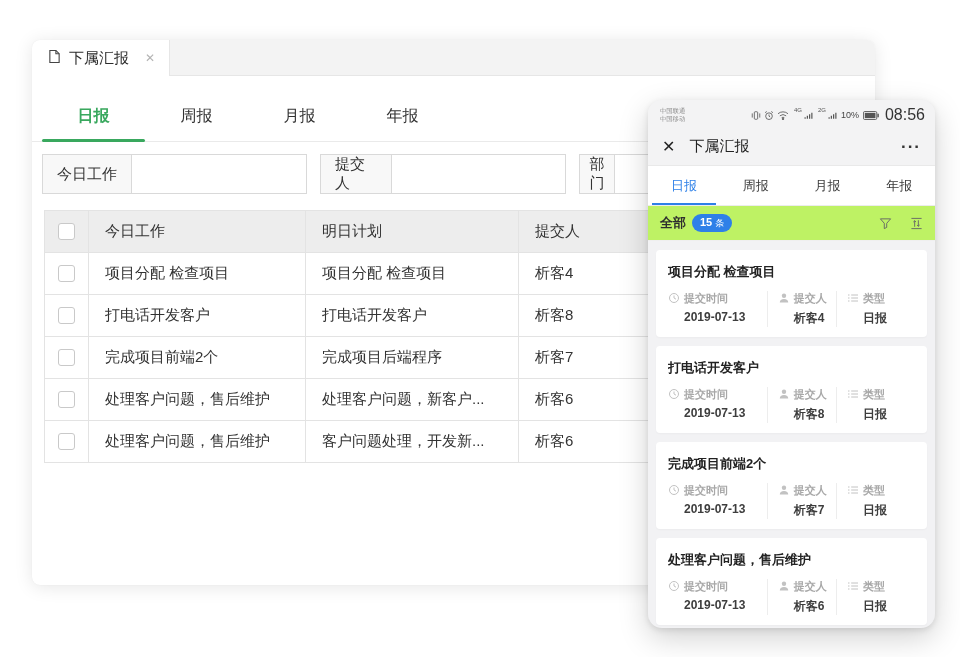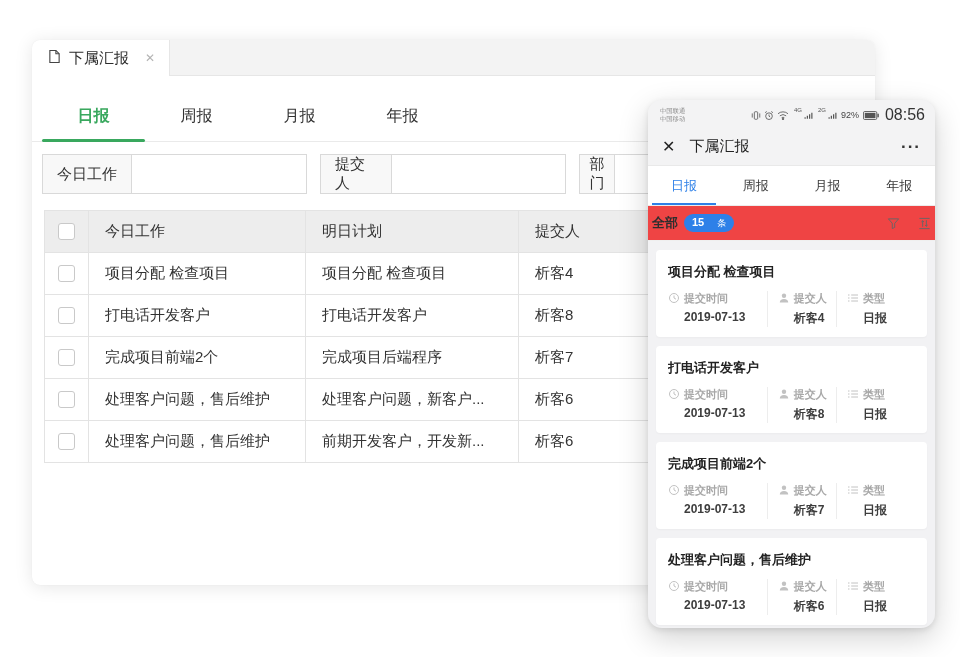--- a/index.html
+++ b/index.html
@@ -66,25 +66,25 @@
   .ptitle { font-size: 15px; color: #222; margin-left: 14px; flex: 1; }
   .pmore { font-size: 17px; font-weight: 700; color: #333; letter-spacing: 1px; cursor: pointer; }
 
   .ptabs { display: flex; background: #fff; border-bottom: 1px solid #ececec; }
   .ptab { width: 25%; text-align: center; font-size: 13px; color: #3a3a3a;
     padding: 11px 0 10px; position: relative; cursor: pointer; }
   .ptab.active { color: #2e80e8; }
   .ptab.active::after { content: ""; position: absolute; left: 4px; right: 4px; bottom: 0;
     height: 2px; background: #2e80e8; }
 
-  .plist-header { height: 35px; background: #ef4444; display: flex; align-items: center;
-    padding: 0 4px; border-bottom: 1px solid #efefef; }
+  .plist-header { height: 35px; background: #bef264; display: flex; align-items: center;
+    padding: 0 12px; border-bottom: 1px solid #efefef; }
   .pall { font-size: 13px; font-weight: 700; color: #2e2e2e; }
   .pbadge { background: #2e80e8; color: #fff; border-radius: 10px; padding: 2px 8px;
-    margin-left: 6px; display: inline-flex; align-items: baseline; gap: 13px; }
+    margin-left: 6px; display: inline-flex; align-items: baseline; gap: 3px; }
   .pbadge .cnt { font-size: 11px; font-weight: 700; }
   .pbadge .unit { font-size: 9px; }
   .ph-spacer { flex: 1; }
   .ph-ic { margin-left: 18px; cursor: pointer; display: flex; }
 
   .pcards { padding: 9px 8px; }
   .pcard { background: #fff; border-radius: 4px; margin-bottom: 9px; padding: 13px 12px 10px;
     box-shadow: 0 1px 2px rgba(0,0,0,.03); cursor: pointer; }
   .pcard-title { font-size: 13px; font-weight: 700; color: #222; white-space: nowrap; overflow: hidden; }
   .pcard-fields { display: flex; margin-top: 10px; font-weight: bold; }
@@ -176,21 +176,21 @@
           </td>
         <td>处理客户问题，售后维护</td>
         <td>处理客户问题，新客户...</td>
         <td>析客6</td>
       </tr>
       <tr>
         <td class="c-check">
             <div class="cb"></div>
           </td>
         <td>处理客户问题，售后维护</td>
-        <td>前期开发客户，开发新...</td>
+        <td>客户问题处理，开发新...</td>
         <td>析客6</td>
       </tr>
     </tbody>
   </table>
 </div>
 
 <div class="phone">
 
   <div class="pstatus">
     <div class="carriers">
@@ -224,21 +224,21 @@
         <svg width="9" height="10" viewBox="0 0 12 12" stroke="#555" stroke-width="1.6">
             <path d="M1.5 11V9M4.5 11V7M7.5 11V5M10.5 11V3"></path>
           </svg>
       </span>
       <span class="net">2G</span>
       <span>
         <svg width="9" height="10" viewBox="0 0 12 12" stroke="#555" stroke-width="1.6">
             <path d="M1.5 11V9M4.5 11V7M7.5 11V5M10.5 11V3"></path>
           </svg>
       </span>
-      <span class="pct">92%</span>
+      <span class="pct">10%</span>
       <span>
         <svg width="16" height="9" viewBox="0 0 18 10">
             <rect x="0.5" y="0.5" width="15" height="9" rx="1.5" fill="none" stroke="#555"></rect>
             <rect x="2" y="2" width="12" height="6" fill="#555"></rect>
             <rect x="16.2" y="3" width="1.6" height="4" fill="#555"></rect>
           </svg>
       </span>
       <span class="ptime">08:56</span>
     </div>
   </div>

